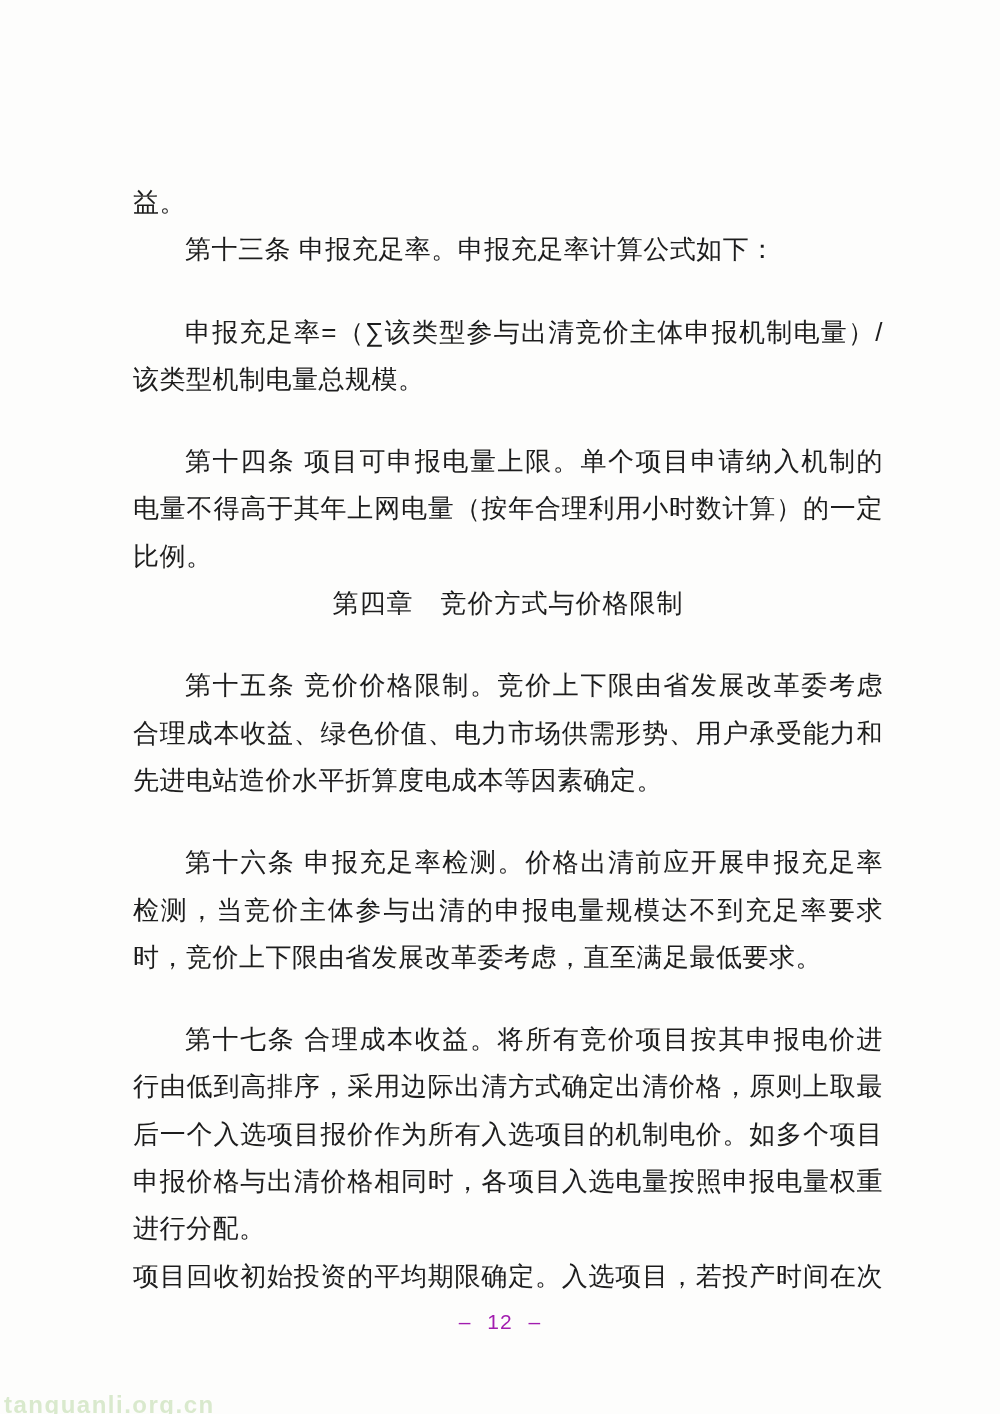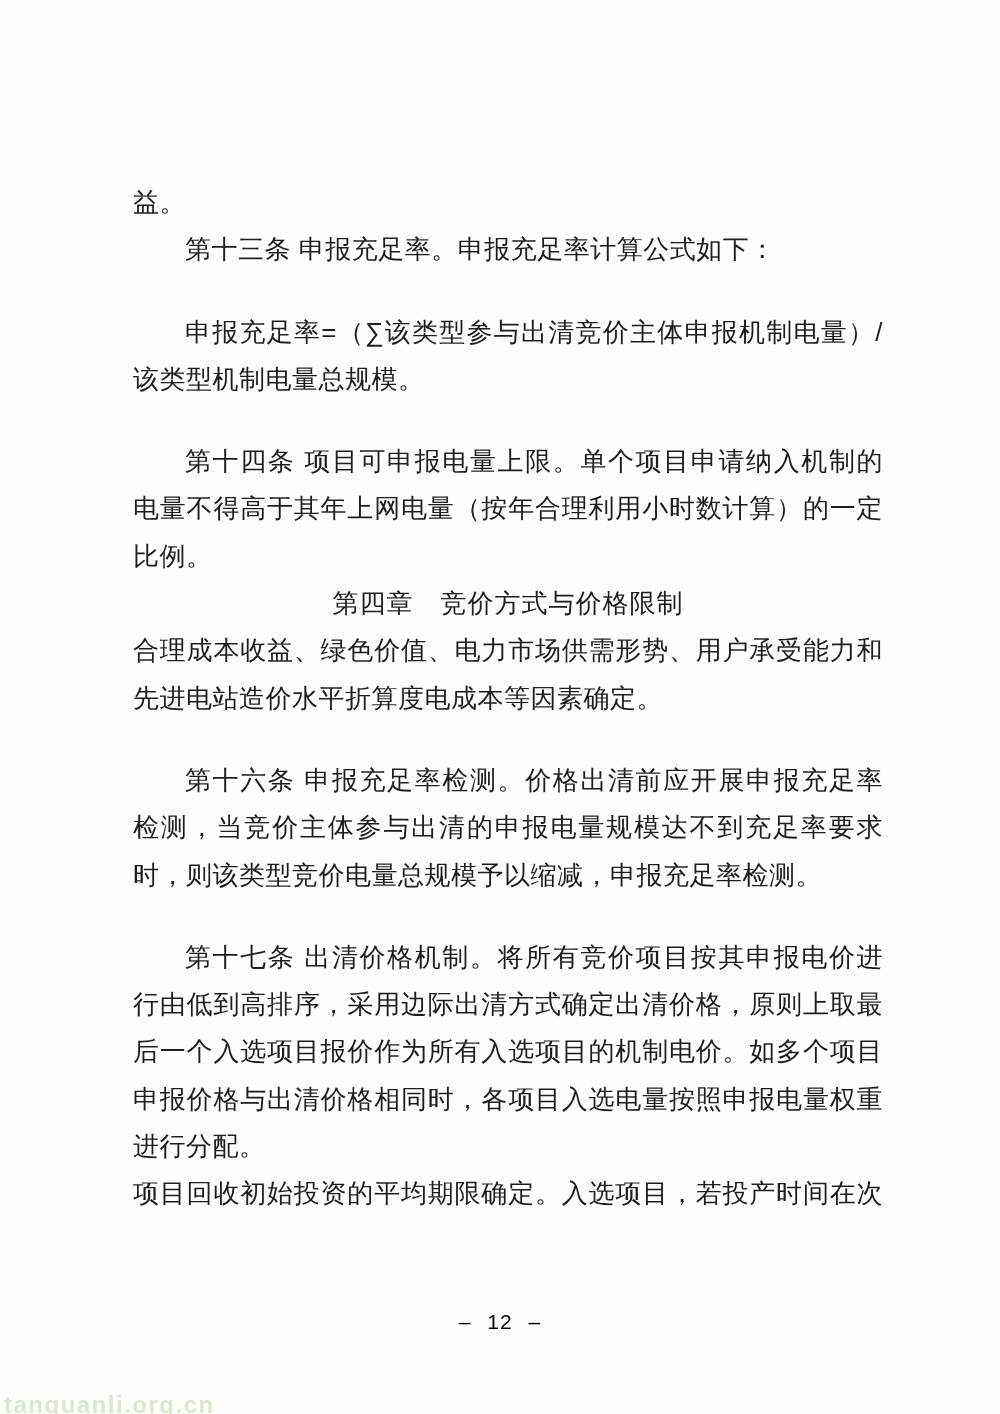--- a/index.html
+++ b/index.html
@@ -46,21 +46,21 @@
     letter-spacing: 1px;
     font-family: Liberation Serif, serif;
   }
   .footer-pagenum {
     position: absolute;
     top: 1310px;
     left: 0;
     width: 100%;
     text-align: center;
     font-size: 21px;
-    color: #000000;
+    color: #a21caf;
     word-spacing: 9px;
     letter-spacing: 1px;
   }
   .watermark {
     position: absolute;
     left: 4px;
     top: 1391px;
     font-size: 24px;
     font-weight: bold;
     letter-spacing: 1.5px;
@@ -74,26 +74,27 @@
 
   <div class="doc-body" style="color: rgb(29, 29, 29);">
       <div class="line plain">益。</div>
       <div class="line indent">第十三条 申报充足率。申报充足率计算公式如下：</div>
       <div class="line indent-fill">申报充足率=（∑该类型参与出清竞价主体申报机制电量）/</div>
       <div class="line plain">该类型机制电量总规模。</div>
       <div class="line indent-fill">第十四条 项目可申报电量上限。单个项目申请纳入机制的</div>
       <div class="line fill">电量不得高于其年上网电量（按年合理利用小时数计算）的一定</div>
       <div class="line plain">比例。</div>
       <div class="line center">第四章　竞价方式与价格限制</div>
+      <div class="line indent-fill">第十五条 竞价价格限制。竞价上下限由省发展改革委考虑</div>
       <div class="line fill">合理成本收益、绿色价值、电力市场供需形势、用户承受能力和</div>
       <div class="line plain">先进电站造价水平折算度电成本等因素确定。</div>
       <div class="line indent-fill">第十六条 申报充足率检测。价格出清前应开展申报充足率</div>
       <div class="line fill">检测，当竞价主体参与出清的申报电量规模达不到充足率要求</div>
-      <div class="line plain">时，则该类型竞价电量总规模予以缩减，申报充足率检测。</div>
-      <div class="line indent-fill">第十七条 出清价格机制。将所有竞价项目按其申报电价进</div>
+      <div class="line plain">时，竞价上下限由省发展改革委考虑，直至满足最低要求。</div>
+      <div class="line indent-fill">第十七条 合理成本收益。将所有竞价项目按其申报电价进</div>
       <div class="line fill">行由低到高排序，采用边际出清方式确定出清价格，原则上取最</div>
       <div class="line fill">后一个入选项目报价作为所有入选项目的机制电价。如多个项目</div>
       <div class="line fill">申报价格与出清价格相同时，各项目入选电量按照申报电量权重</div>
       <div class="line plain">进行分配。</div>
       <div class="line fill">项目回收初始投资的平均期限确定。入选项目，若投产时间在次</div>
     </div>
 
   <div class="footer-pagenum">– 12 –</div>
 
   <div class="watermark" style="color: rgb(217, 233, 205);">tanguanli.org.cn</div>

